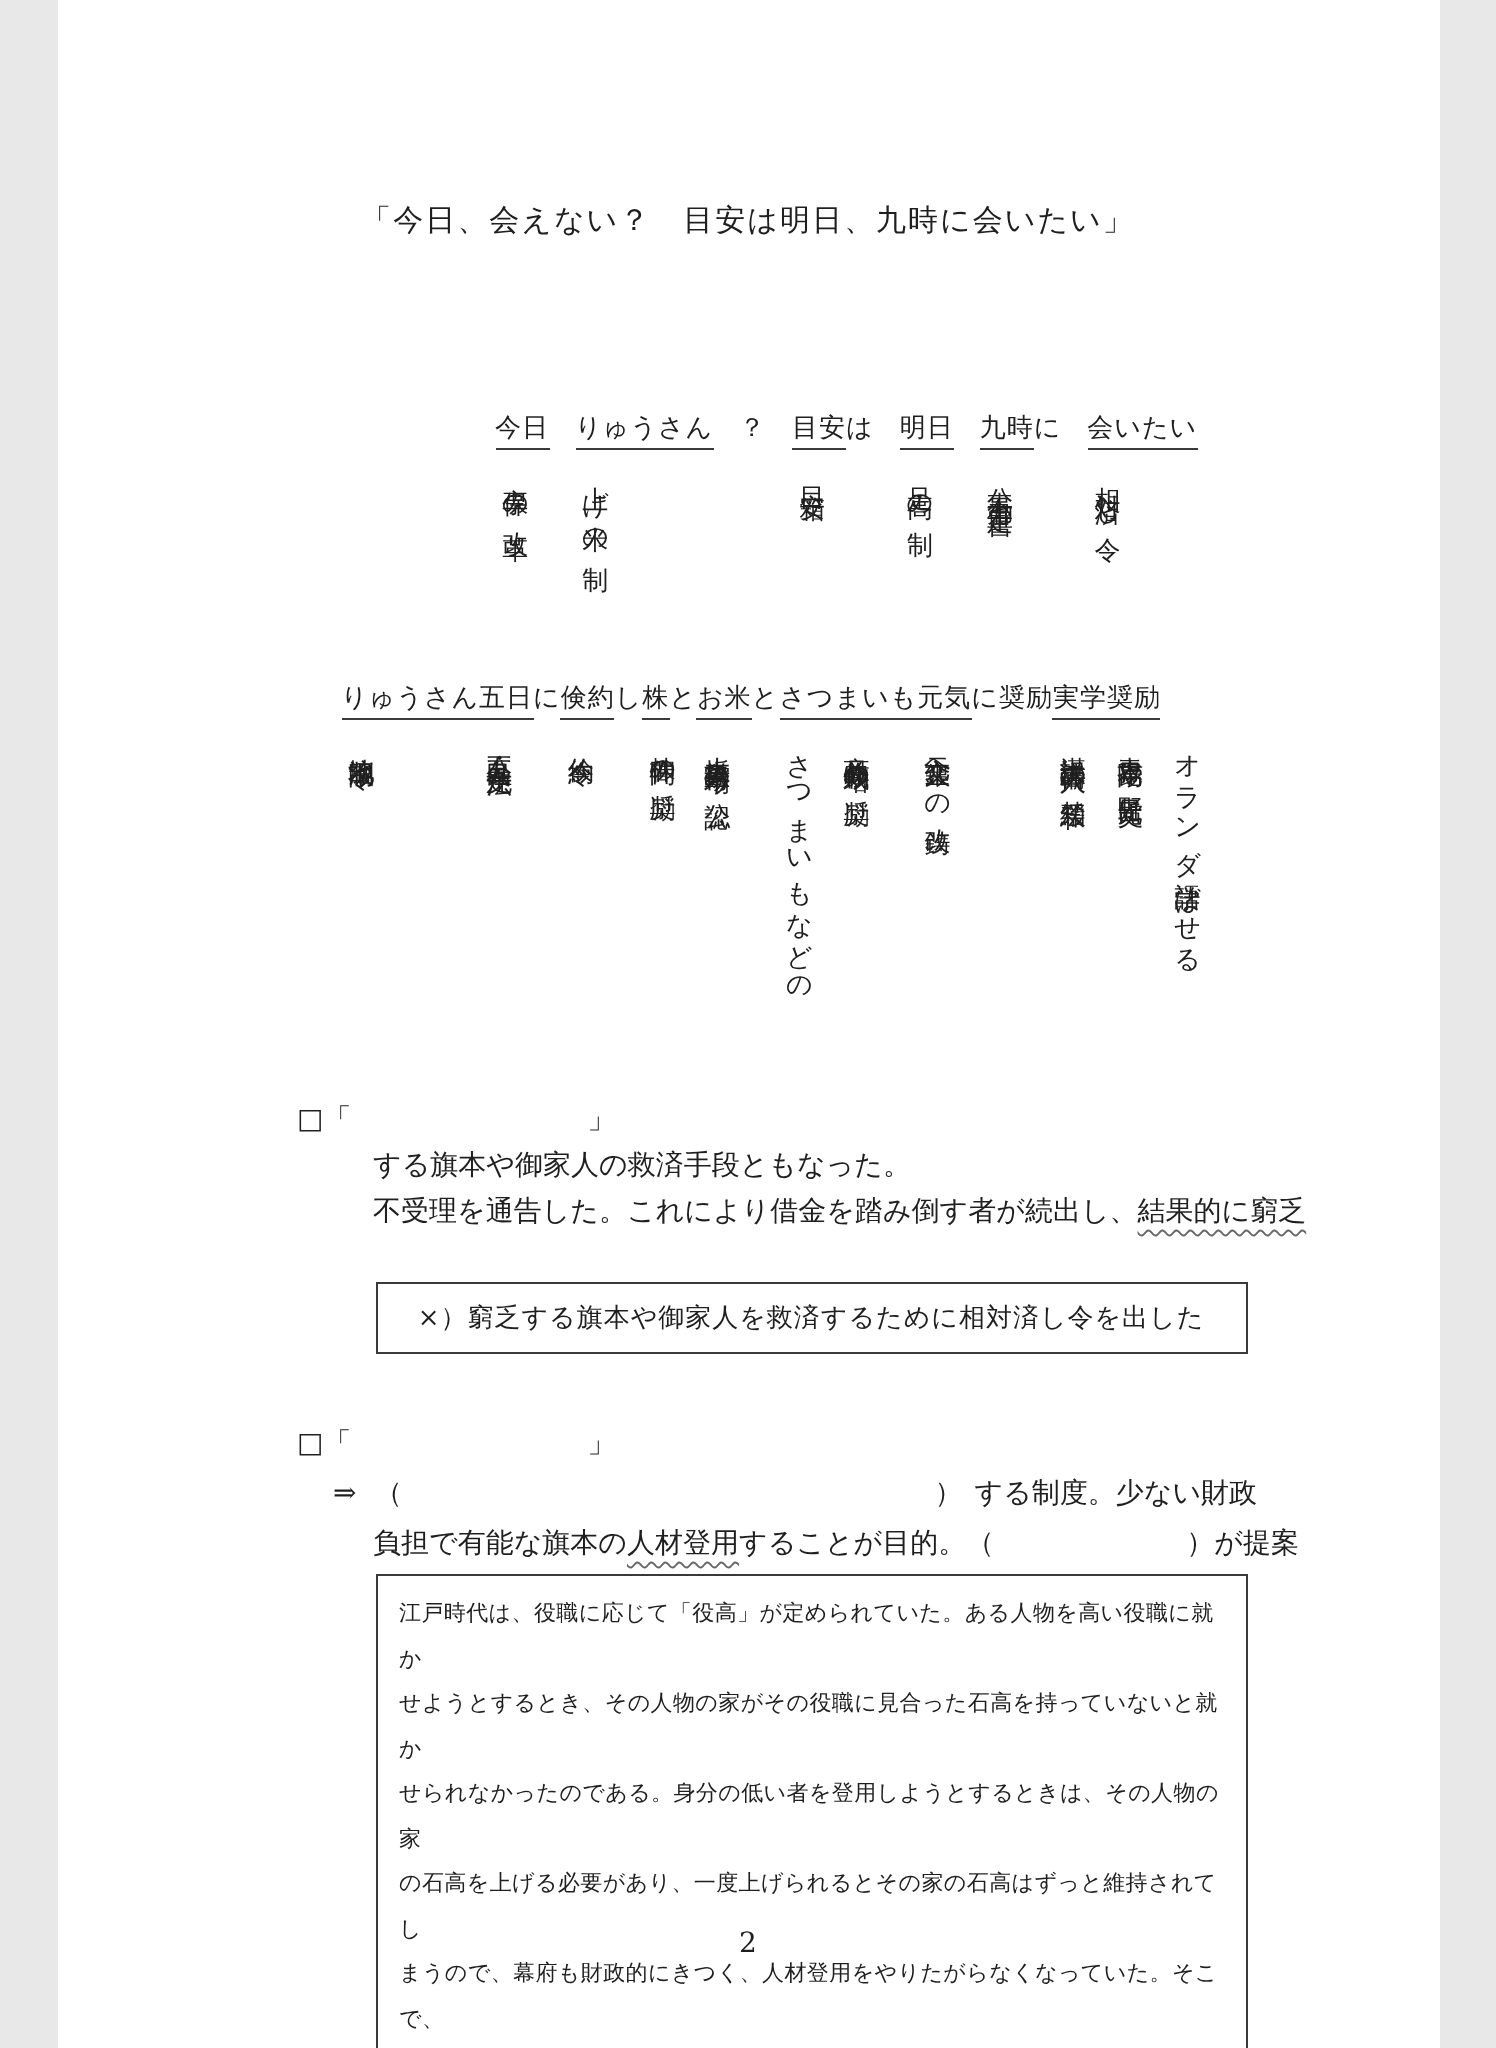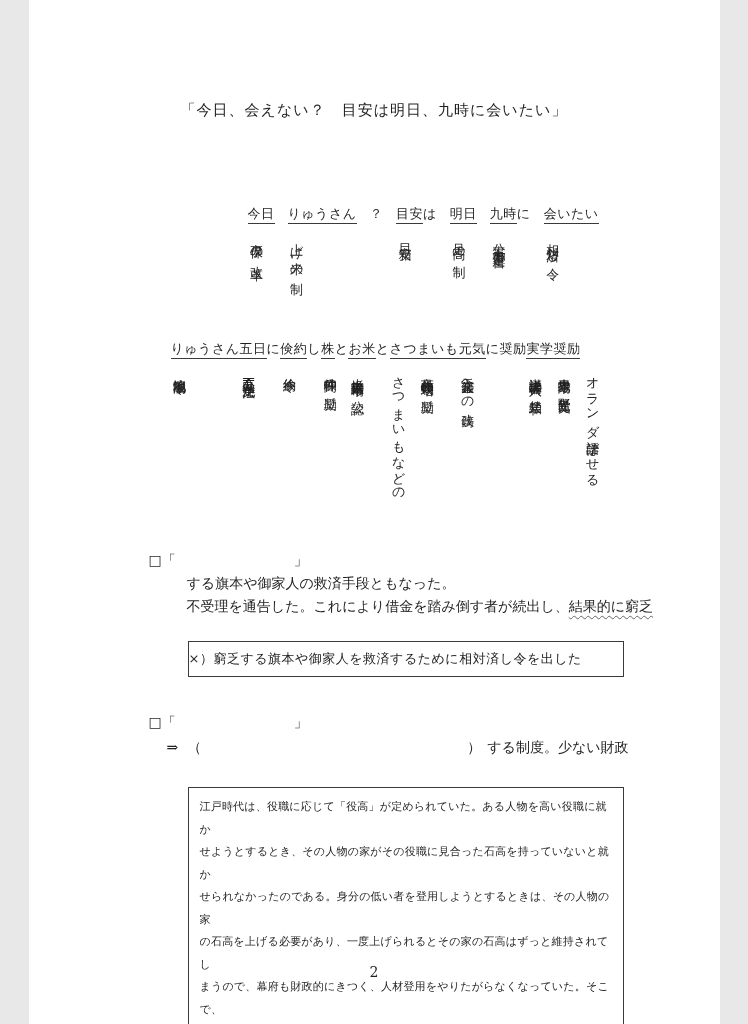--- a/index.html
+++ b/index.html
@@ -36,21 +36,21 @@
   .blank{display:inline-block;height:1px;vertical-align:baseline;}
   .bw1{width:118px;}
   .bw2{width:172px;}
   .bw3{width:266px;}
   .bw4{width:96px;}
   .pclose{margin-right:6px;}
   .wavy{text-decoration-line:underline;text-decoration-style:wavy;text-decoration-thickness:1px;text-underline-offset:4px;text-decoration-color:#666;}
 
   
   .notebox{position:absolute;border:1.2px solid #3a3a3a;background:#fff;}
-  #box1{left:159px;top:641px;width:434px;text-align:left;font-size:13px;padding:8px 0;letter-spacing:0.5px;}
+  #box1{left:159px;top:641px;width:434px;text-align:center;font-size:13px;padding:8px 0;letter-spacing:0.5px;}
   #box2{left:159px;top:787px;width:436px;font-size:11px;line-height:2.05;padding:8px 11px;white-space:pre-line;letter-spacing:0.2px;box-sizing:border-box;}
 
   .pagenum{position:absolute;top:964px;left:0;width:100%;text-align:center;font-size:14px;}
 </style>
 </head>
 <body>
 
 <div class="page">
 
   <div class="title" id="title1">「今日、会えない？　目安は明日、九時に会いたい」</div>
@@ -170,20 +170,23 @@
     <span>×）窮乏する旗本や御家人を救済するために相対済し令を出した</span>
   </div>
 
   <div class="qblock" id="q2">
     <div class="qline">
       <span>□</span><span>「</span><span class="blank bw1"></span><span>」</span>
     </div>
     <div class="qline ind1">
       <span class="arrow">⇒</span><span>（</span><span class="blank bw3"></span><span class="pclose">）</span><span>する制度。少ない財政</span>
     </div>
+    <div class="qline ind2">
+      <span>負担で有能な旗本の</span><span class="wavy">人材登用</span><span>することが目的。</span><span>（</span><span class="blank bw4"></span><span>）</span><span>が提案</span>
+    </div>
   </div>
 
   <div class="notebox" id="box2"><span>江戸時代は、役職に応じて「役高」が定められていた。ある人物を高い役職に就か
 せようとするとき、その人物の家がその役職に見合った石高を持っていないと就か
 せられなかったのである。身分の低い者を登用しようとするときは、その人物の家
 の石高を上げる必要があり、一度上げられるとその家の石高はずっと維持されてし
 まうので、幕府も財政的にきつく、人材登用をやりたがらなくなっていた。そこで、
 身分が低い者でも有能な人材を積極的に登用するべくこの制度が作られた。</span></div>
 
   <div class="pagenum">2</div>

